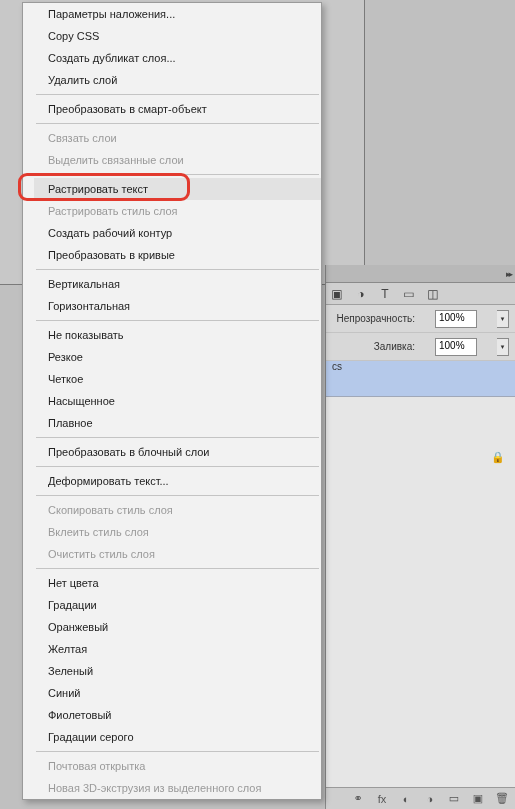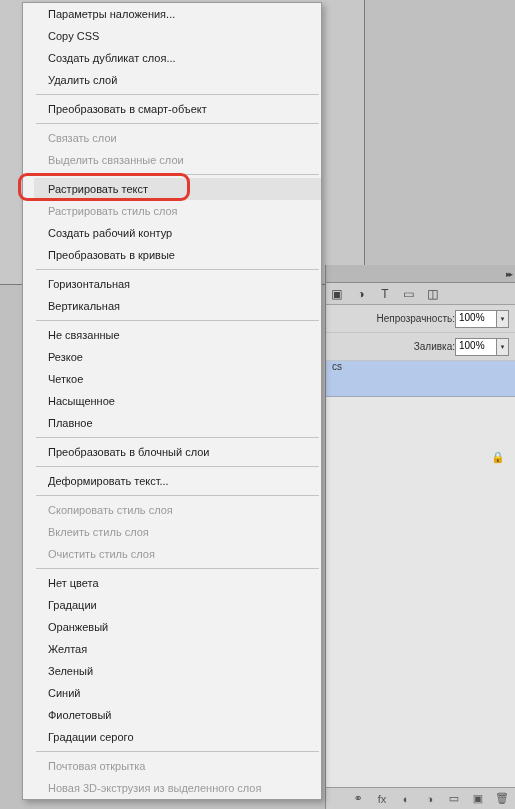--- a/index.html
+++ b/index.html
@@ -62,21 +62,21 @@
     display: inline-flex;
     align-items: center;
     justify-content: center;
     font-size: 12px;
   }
   .opt-row {
     display: flex;
     align-items: center;
     height: 28px;
     padding: 0 6px;
-    gap: 0;
+    gap: 20px;
     border-bottom: 1px solid #c4c4c4;
     justify-content: flex-end;
   }
   .opt-row label {
     font-size: 10px;
     color: #333;
   }
   .opt-row .val {
     width: 42px;
     height: 18px;
@@ -222,24 +222,24 @@
     <div class="cm-item">Преобразовать в смарт-объект</div>
     <div class="cm-sep"></div>
     <div class="cm-item disabled">Связать слои</div>
     <div class="cm-item disabled">Выделить связанные слои</div>
     <div class="cm-sep"></div>
     <div class="cm-item hover">Растрировать текст</div>
     <div class="cm-item disabled">Растрировать стиль слоя</div>
     <div class="cm-item">Создать рабочий контур</div>
     <div class="cm-item">Преобразовать в кривые</div>
     <div class="cm-sep"></div>
+    <div class="cm-item">Вертикальная</div>
     <div class="cm-item">Горизонтальная</div>
-    <div class="cm-item">Вертикальная</div>
-    <div class="cm-sep"></div>
-    <div class="cm-item">Не связанные</div>
+    <div class="cm-sep"></div>
+    <div class="cm-item">Не показывать</div>
     <div class="cm-item">Резкое</div>
     <div class="cm-item">Четкое</div>
     <div class="cm-item">Насыщенное</div>
     <div class="cm-item">Плавное</div>
     <div class="cm-sep"></div>
     <div class="cm-item">Преобразовать в блочный слои</div>
     <div class="cm-sep"></div>
     <div class="cm-item">Деформировать текст...</div>
     <div class="cm-sep"></div>
     <div class="cm-item disabled">Скопировать стиль слоя</div>

